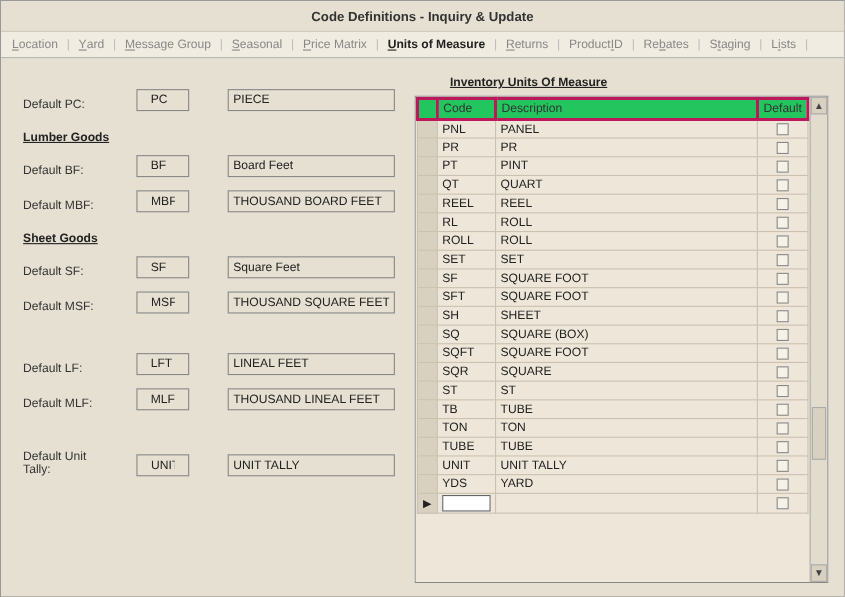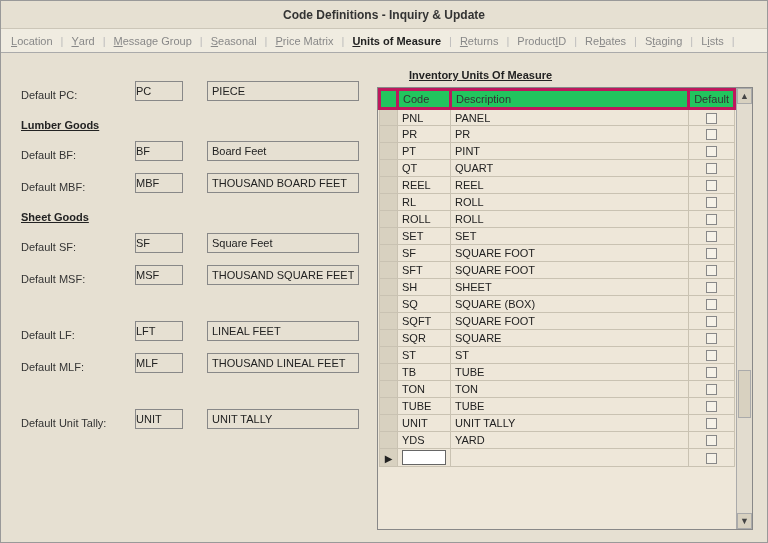--- a/index.html
+++ b/index.html
@@ -81,22 +81,22 @@
     font-weight: bold;
     text-decoration: underline;
     margin: 18px 0 10px 0;
     color: #222;
   }
   .input-short {
     width: 48px;
     height: 20px;
     border: 1px solid #888;
     background: #e6e0d2;
-    padding: 2px 0;
-    margin-right: 4px;
+    padding: 2px 12px;
+    margin-right: 15px;
     color: #222;
     font-family: inherit;
     font-size: 11px;
   }
   .input-long {
     width: 164px;
     height: 20px;
     border: 1px solid #888;
     background: #e6e0d2;
     padding: 2px 4px;

